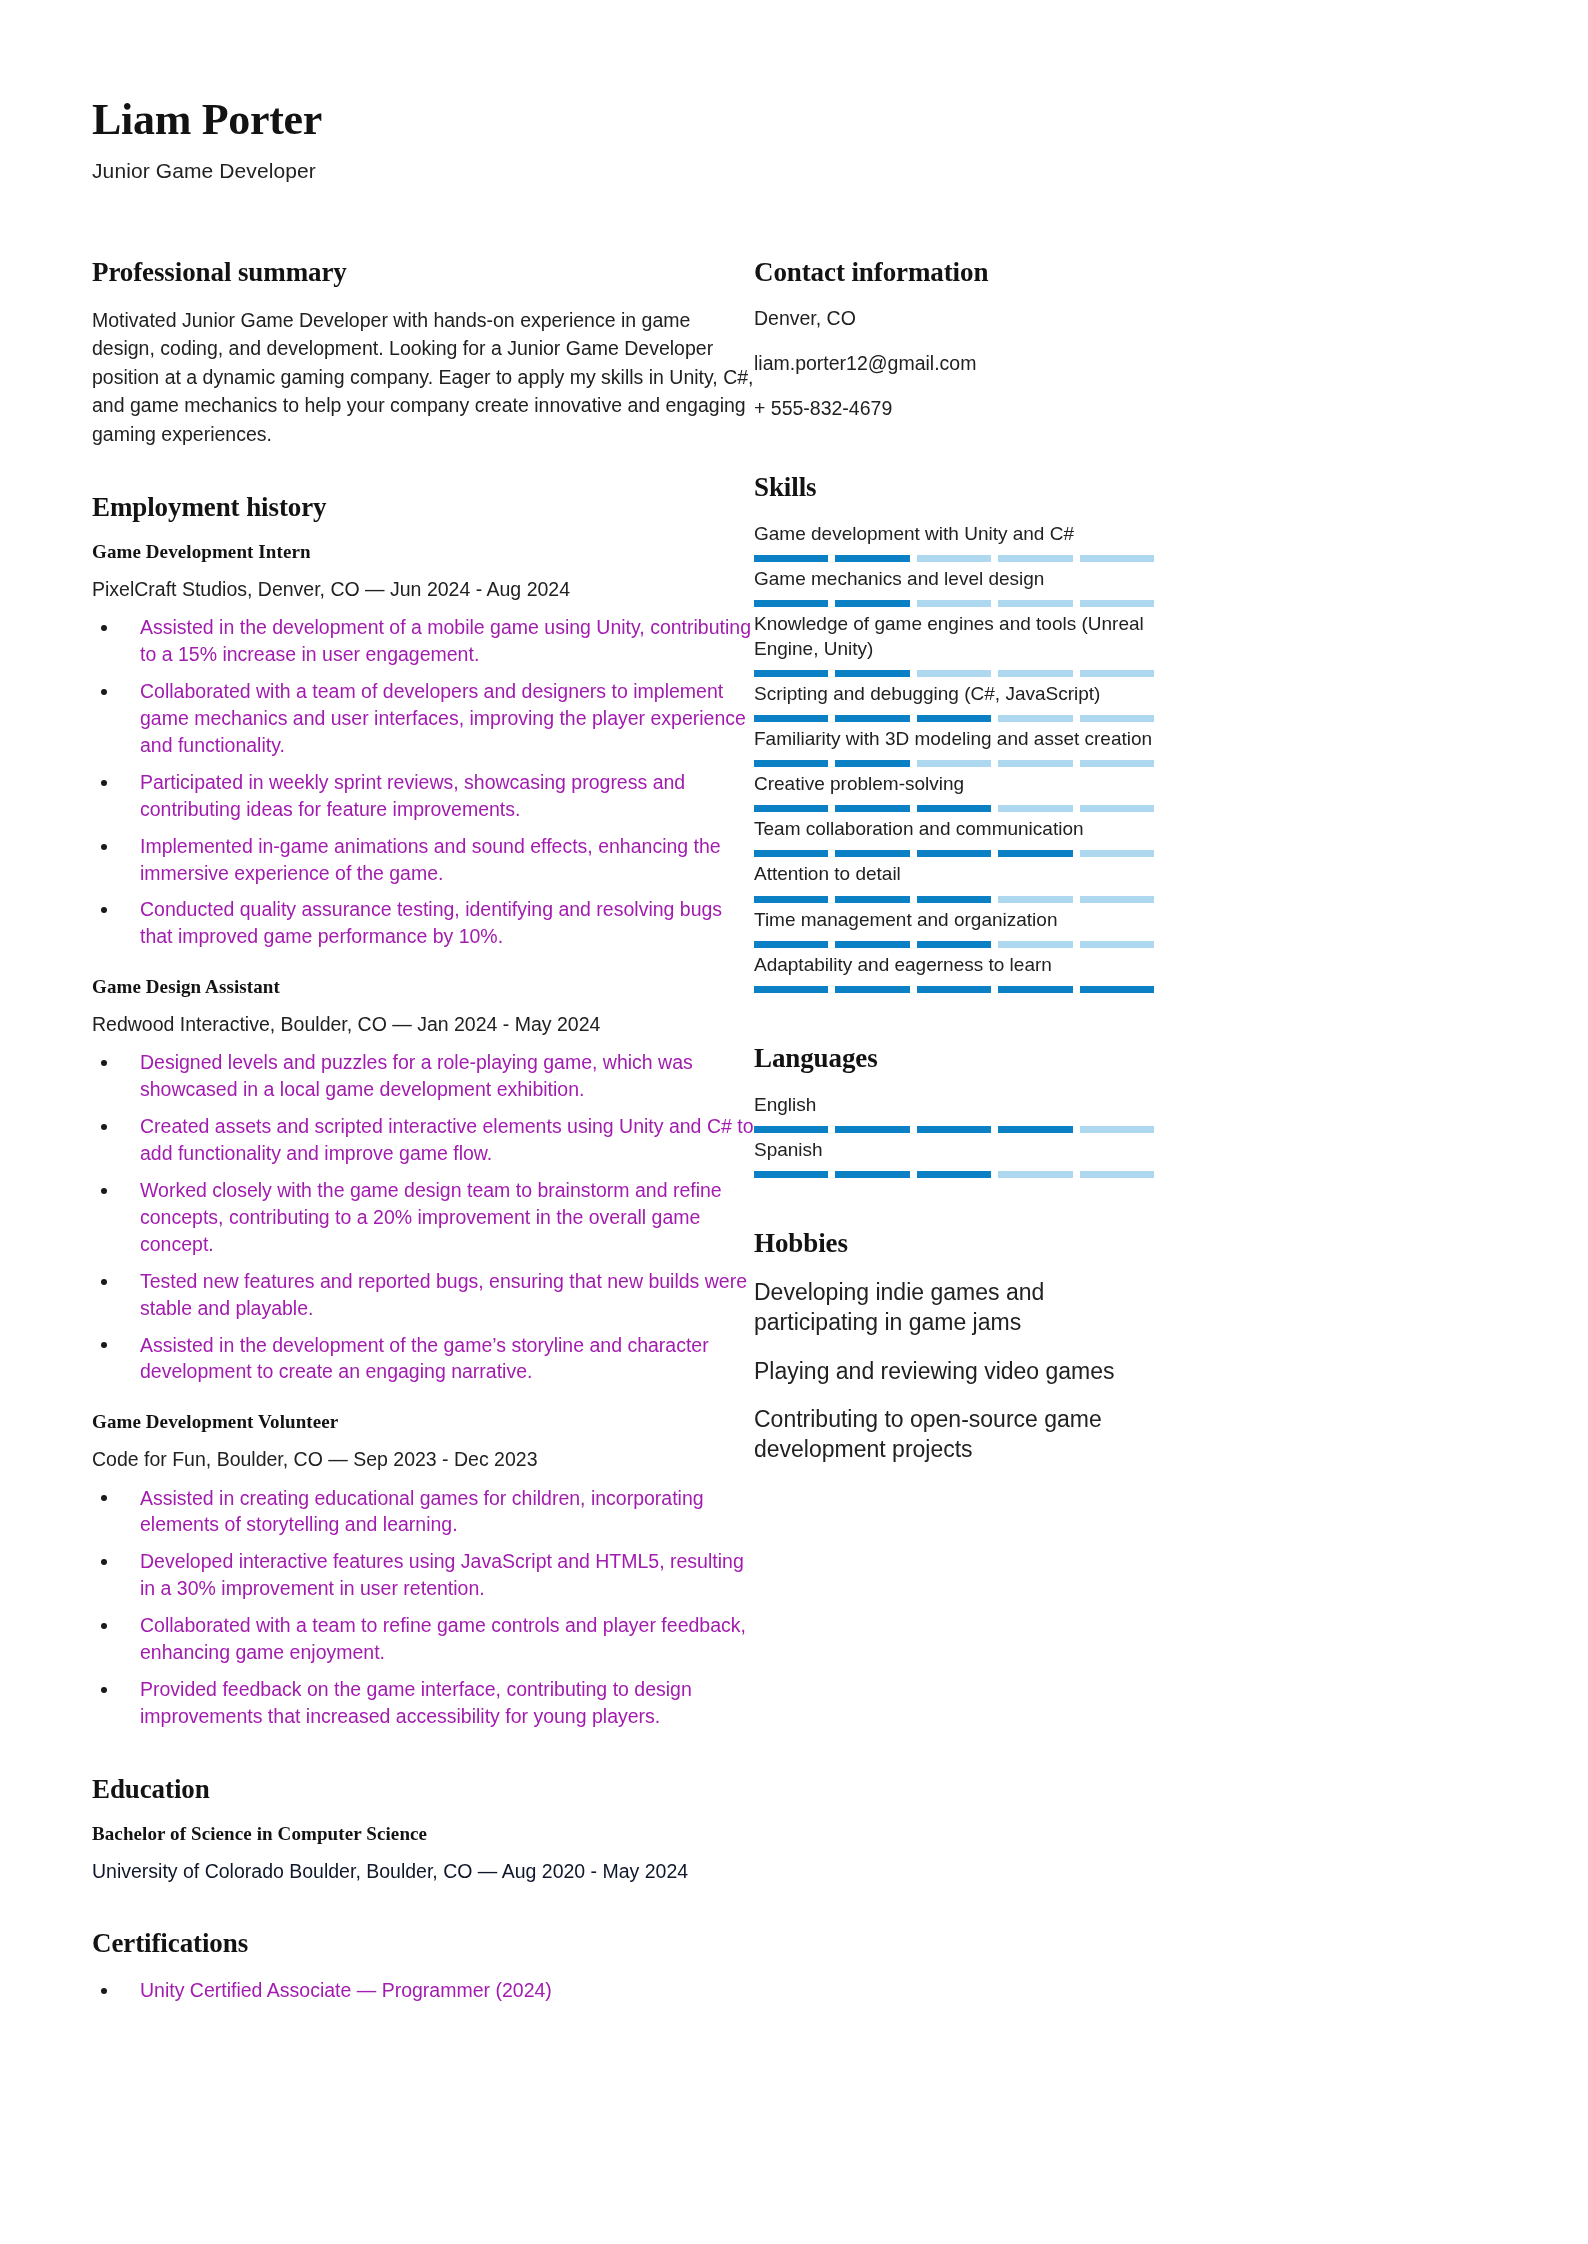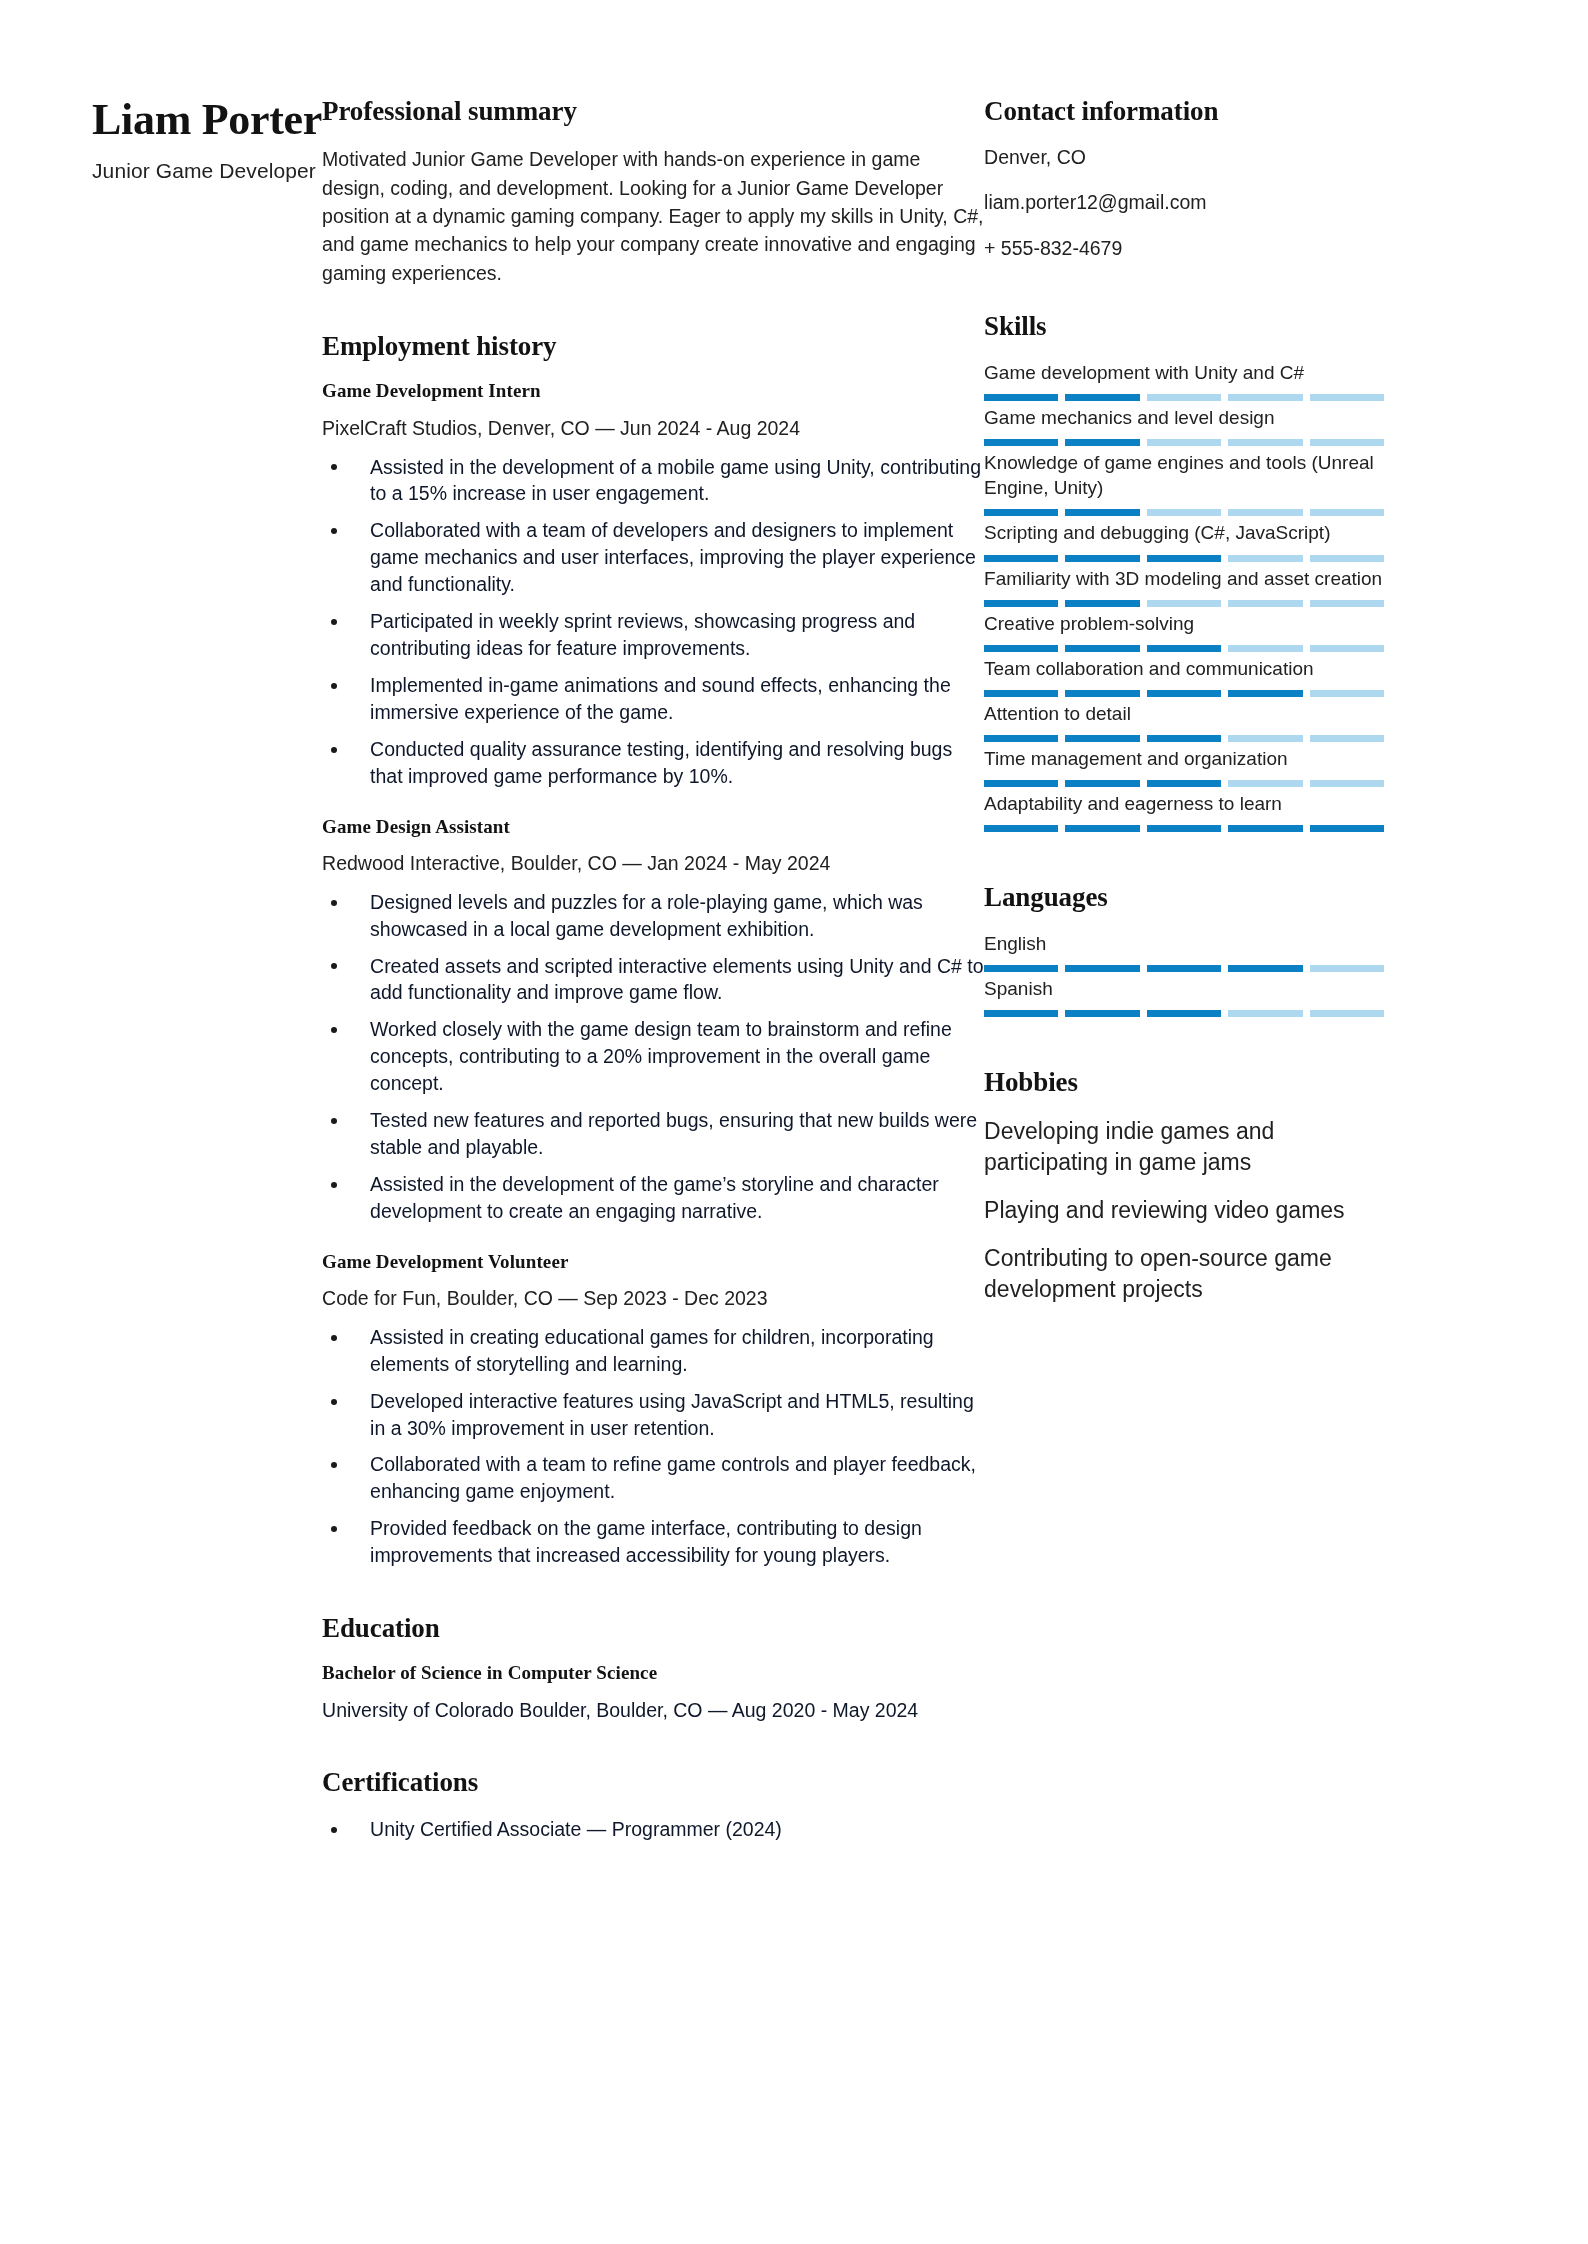--- a/index.html
+++ b/index.html
@@ -14,21 +14,21 @@
     color: #1a1a1a;
     -webkit-font-smoothing: antialiased;
   }
   .page {
     position: relative;
     width: 1588px;
     height: 2244px;
     box-sizing: border-box;
     padding: 96px 100px 0 92px;
     display: flex;
-    flex-direction: row;
+    flex-direction: column;
   }
 
   
   .header { margin-bottom: 74px; }
   .name {
     font-family: "Liberation Serif", serif;
     font-weight: bold;
     font-size: 44px;
     line-height: 1.08;
     letter-spacing: -0.3px;
@@ -92,21 +92,21 @@
     list-style: none;
     margin: 0;
     padding: 0;
   }
   ul.bullets li {
     position: relative;
     padding-left: 48px;
     margin-bottom: 10px;
     font-size: 19.5px;
     line-height: 1.38;
-    color: #0f172a;
+    color: #a21caf;
   }
   ul.bullets li:last-child { margin-bottom: 0; }
   ul.bullets li .dot {
     position: absolute;
     left: 9px;
     top: 0.56em;
     width: 6px;
     height: 6px;
     border-radius: 50%;
     background: #1a1a1a;

